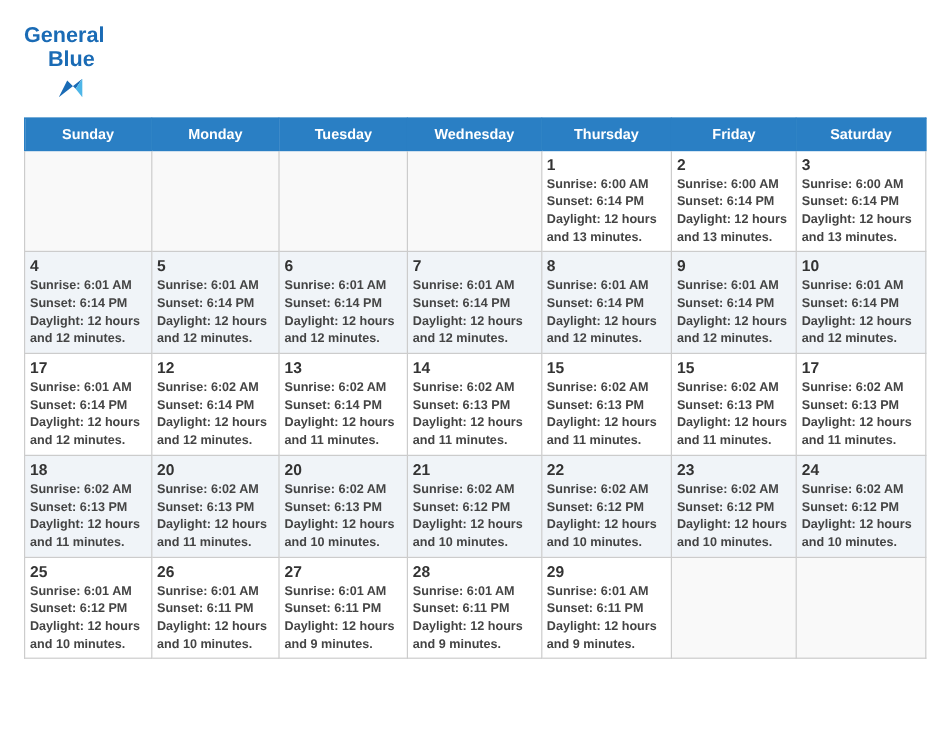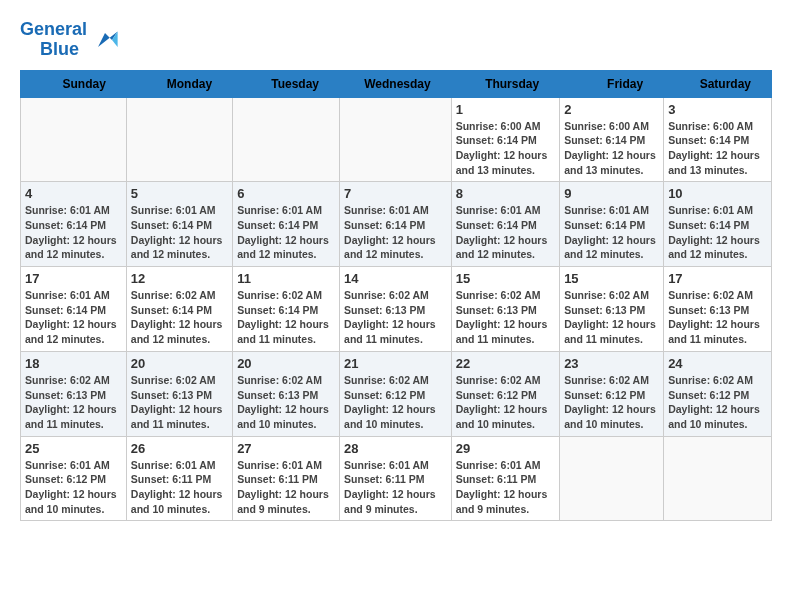--- a/index.html
+++ b/index.html
@@ -12,20 +12,21 @@
     }
     .header-area {
       display: flex;
       align-items: flex-start;
       justify-content: space-between;
       margin-bottom: 10px;
     }
     .logo {
       display: flex;
       align-items: center;
+      flex-direction: column;
     }
     .logo-text {
       font-size: 18px;
       font-weight: bold;
       color: #333;
       line-height: 1.1;
     }
     .logo-text span {
       color: #1a6bb5;
     }
@@ -47,23 +48,23 @@
       color: #333;
       font-weight: bold;
     }
     .calendar-table {
       width: 100%;
       border-collapse: collapse;
       font-size: 11px;
     }
     .calendar-table thead tr th {
       background-color: #2a7fc4;
-      color: #000000;
+      color: #ffffff;
       padding: 6px 20px;
-      text-align: right;
+      text-align: center;
       font-size: 12px;
       font-weight: bold;
       border: 1px solid #2a7fc4;
     }
     .calendar-table tbody tr td {
       border: 1px solid #ccc;
       vertical-align: top;
       padding: 4px;
       height: 80px;
       width: 113px;
@@ -210,21 +211,21 @@
 and 12 minutes.</div>
         </td>
         <td>
           <span class="day-number">12</span>
           <div class="day-info" style="white-space: pre-line;">Sunrise: 6:02 AM
 Sunset: 6:14 PM
 Daylight: 12 hours
 and 12 minutes.</div>
         </td>
         <td>
-          <span class="day-number">11</span>
+          <span class="day-number">13</span>
           <div class="day-info" style="white-space: pre-line;">Sunrise: 6:02 AM
 Sunset: 6:14 PM
 Daylight: 12 hours
 and 11 minutes.</div>
         </td>
         <td>
           <span class="day-number">14</span>
           <div class="day-info" style="white-space: pre-line;">Sunrise: 6:02 AM
 Sunset: 6:13 PM
 Daylight: 12 hours

